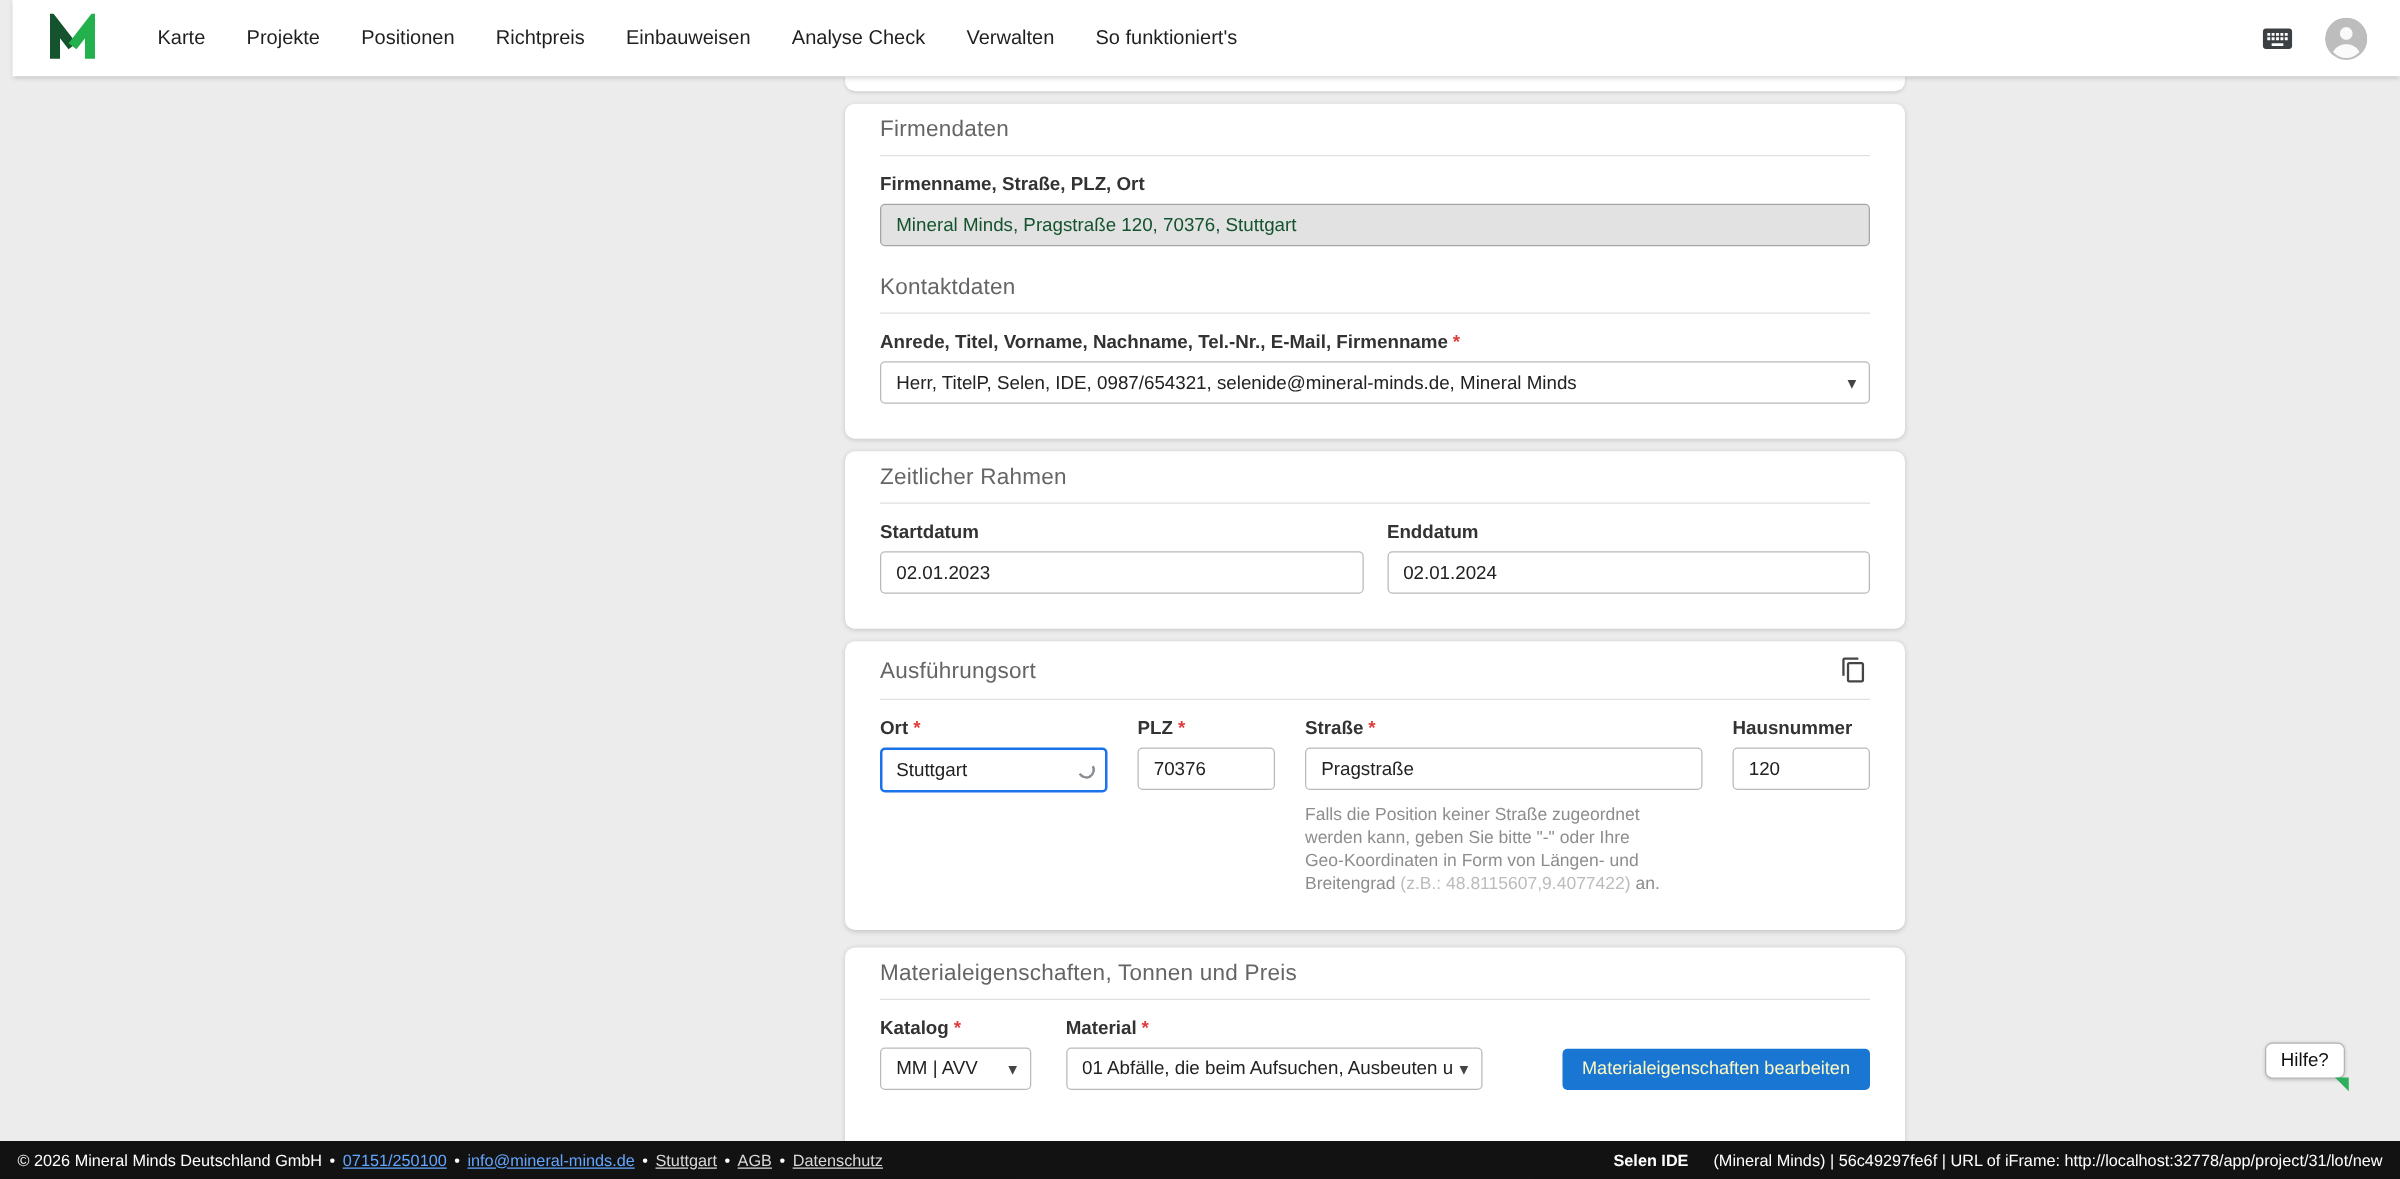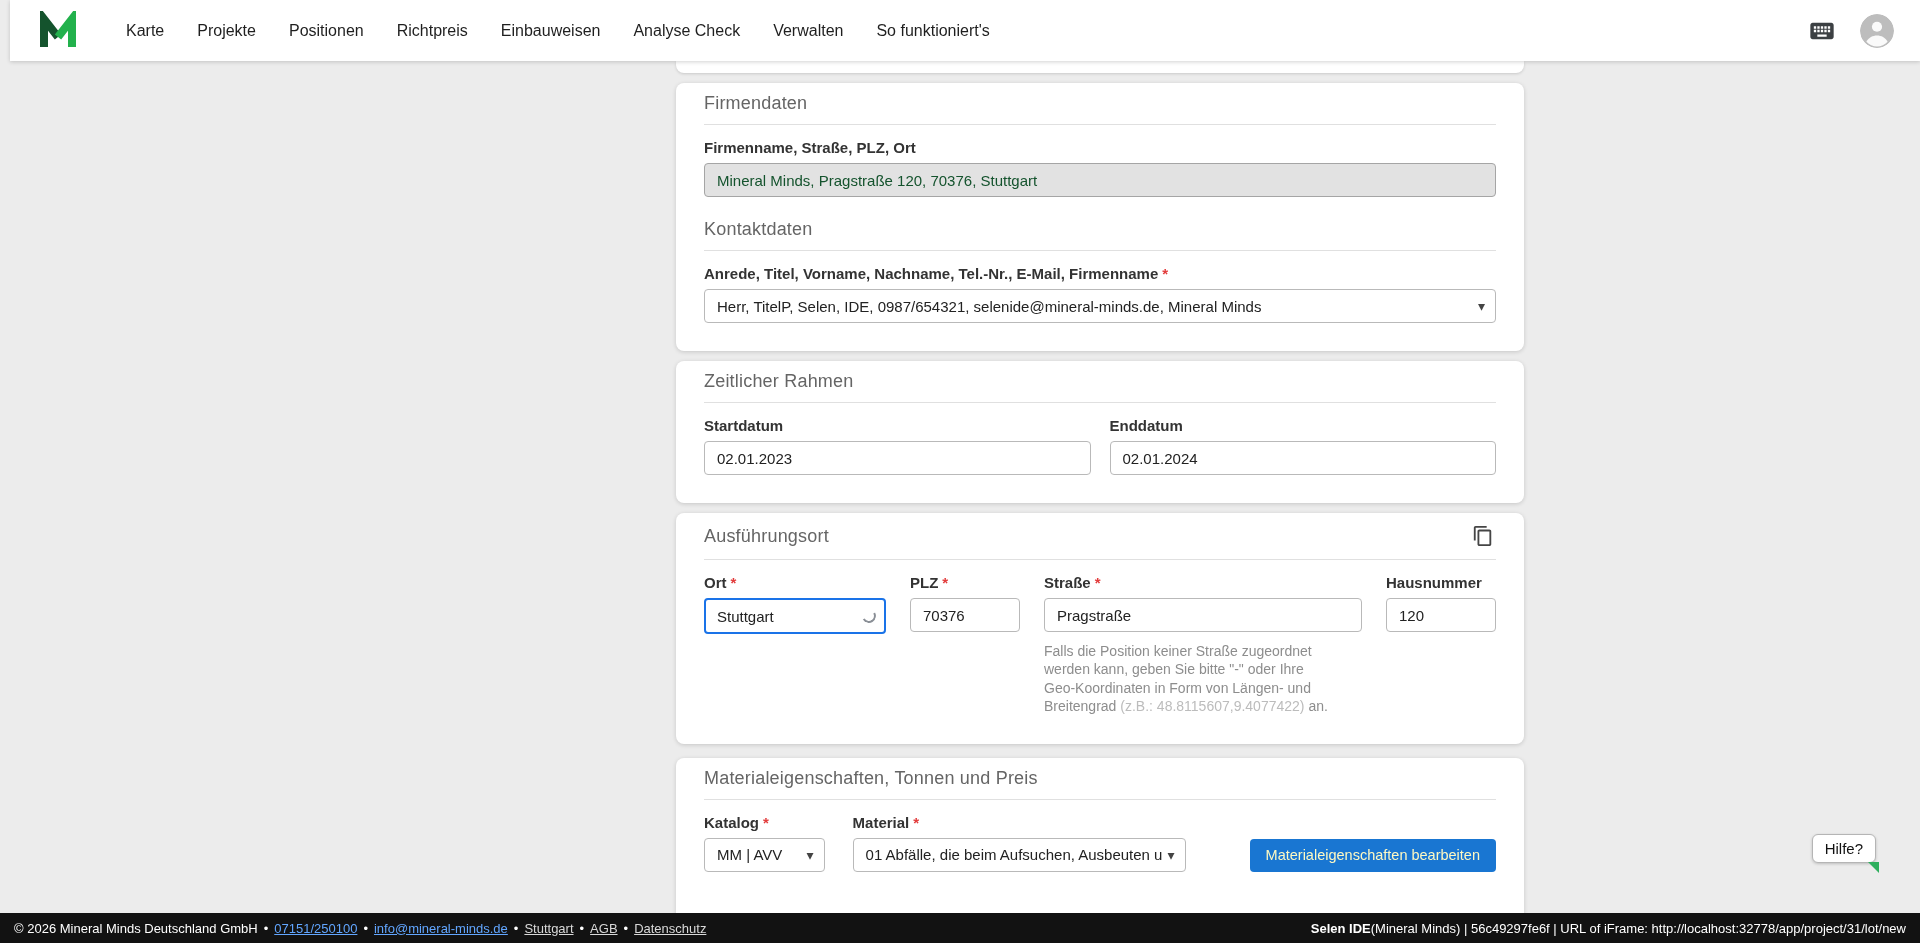--- a/index.html
+++ b/index.html
@@ -63,21 +63,21 @@
   .hilfe::after{content:"";position:absolute;right:-4px;bottom:-11px;width:0;height:0;
     border-top:11px solid #2eaf5d;border-left:11px solid transparent}
 
   
   .footer{position:fixed;left:0;right:0;bottom:0;height:30px;background:#121212;color:#fff;z-index:60;
     display:flex;align-items:center;justify-content:space-between;padding:0 14px;font-size:13px}
   .f-left,.f-right{display:flex;align-items:center;white-space:nowrap}
   .sep{margin:0 6px;color:#fff}
   .f-link{cursor:pointer;text-decoration:underline;color:#d9d9d9}
   .f-link.blue{color:#62a6ff}
-  .f-bold{font-weight:700;margin-right:0}
+  .f-bold{font-weight:700;margin-right:20px}
 </style>
 </head>
 <body>
 
 <header class="navbar">
   <div class="logo">
     <svg width="40" height="40" viewBox="0 0 40 40">
       <polyline points="6,36 6,8 20,26" fill="none" stroke="#14532d" stroke-width="8"></polyline>
       <polyline points="20,26 34,8 34,36" fill="none" stroke="#22b14c" stroke-width="8"></polyline>
     </svg>

